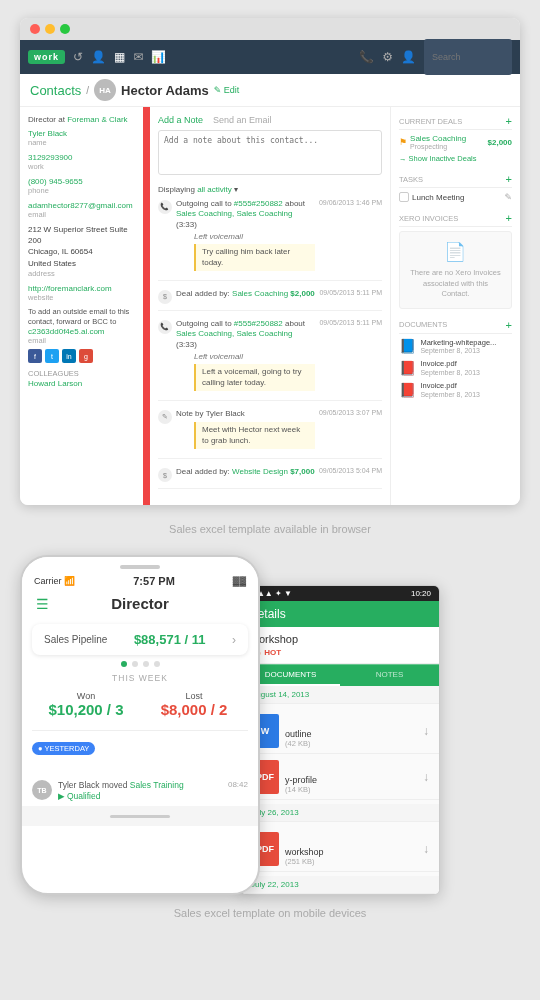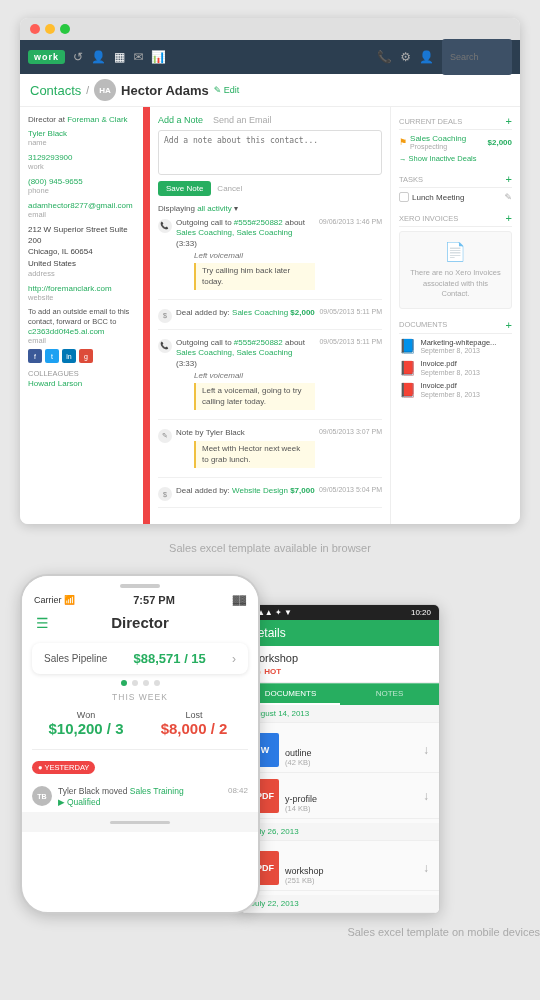--- a/index.html
+++ b/index.html
@@ -55,21 +55,21 @@
     }
     .nav-icon.active { color: white; }
     .nav-spacer { flex: 1; }
     .nav-search {
       background: #3d5066;
       border: none;
       color: #aaa;
       font-size: 9px;
       padding: 13px 8px;
       border-radius: 3px;
-      width: 70px;
+      width: 88px;
     }
 
     
     .app-content {
       background: #fff;
       display: flex;
       flex-direction: column;
     }
 
     
@@ -340,23 +340,23 @@
     .ios-stat-value { font-size: 15px; font-weight: bold; }
     .ios-stat-value.won { color: #27ae60; }
     .ios-stat-value.lost { color: #e74c3c; }
 
     .ios-divider { height: 1px; background: #eee; margin: 6px 10px; }
 
     .ios-activity-section {
       margin: 0 10px;
     }
     .ios-day-badge {
-      background: #ef4444; color: white;
+      background: #3b82f6; color: white;
       font-size: 7.5px; padding: 2px 6px; border-radius: 10px;
-      display: inline-block; margin-bottom: 8px;
+      display: inline-block; margin-bottom: 21px;
     }
     .ios-activity-item {
       display: flex; align-items: flex-start; gap: 6px;
       padding: 4px 0;
     }
     .ios-activity-avatar {
       width: 20px; height: 20px; border-radius: 50%;
       background: #bbb; flex-shrink: 0;
       display: flex; align-items: center; justify-content: center;
       font-size: 7px; color: white; font-weight: bold;
@@ -451,21 +451,21 @@
     }
     .android-workshop-title { font-size: 11px; color: #333; font-weight: 500; }
     .android-hot-badge {
       display: flex; align-items: center; gap: 2px;
       margin-top: 2px;
     }
     .hot-flame { color: #e74c3c; font-size: 9px; }
     .hot-text { color: #e74c3c; font-size: 8px; font-weight: bold; }
 
     .mobile-caption {
-      text-align: right; color: #aaa; font-size: 11px;
+      text-align: center; color: #aaa; font-size: 11px;
       padding: 12px 0 15px;
     }
   </style>
 </head>
 <body>
 
 <div class="browser-window">
   <div class="browser-chrome">
     <div class="traffic-light tl-red"></div>
     <div class="traffic-light tl-yellow"></div>
@@ -538,24 +538,20 @@
         <div class="colleagues-title">Colleagues</div>
         <a class="colleague-link">Howard Larson</a>
       </div>
 
       <div class="center-content">
         <div class="note-actions">
           <span class="note-action active">Add a Note</span>
           <span class="note-action">Send an Email</span>
         </div>
         <textarea class="note-textarea" placeholder="Add a note about this contact..." style=""></textarea>
-        <div class="note-buttons">
-          <button class="btn-save">Save Note</button>
-          <button class="btn-cancel">Cancel</button>
-        </div>
 
         <p class="activity-header">
           <span>Displaying</span>
           <a class="activity-link">all activity</a> ▾
         </p>
 
         
         <div class="activity-item">
           <div class="activity-row">
             <div class="activity-icon-circle">📞</div>
@@ -715,21 +711,21 @@
     </div>
 
     <div class="ios-nav-bar">
       <span class="ios-menu-icon">☰</span>
       <span class="ios-screen-title">Director</span>
     </div>
 
     <div class="ios-card">
       <div class="ios-card-row">
         <span class="ios-card-label">Sales Pipeline</span>
-        <span class="ios-card-value">$88,571 / 15</span>
+        <span class="ios-card-value">$88,571 / 11</span>
         <span class="ios-chevron">›</span>
       </div>
     </div>
 
     <div class="ios-dots">
       <div class="ios-dot"></div>
       <div class="ios-dot inactive"></div>
       <div class="ios-dot inactive"></div>
       <div class="ios-dot inactive"></div>
     </div>

